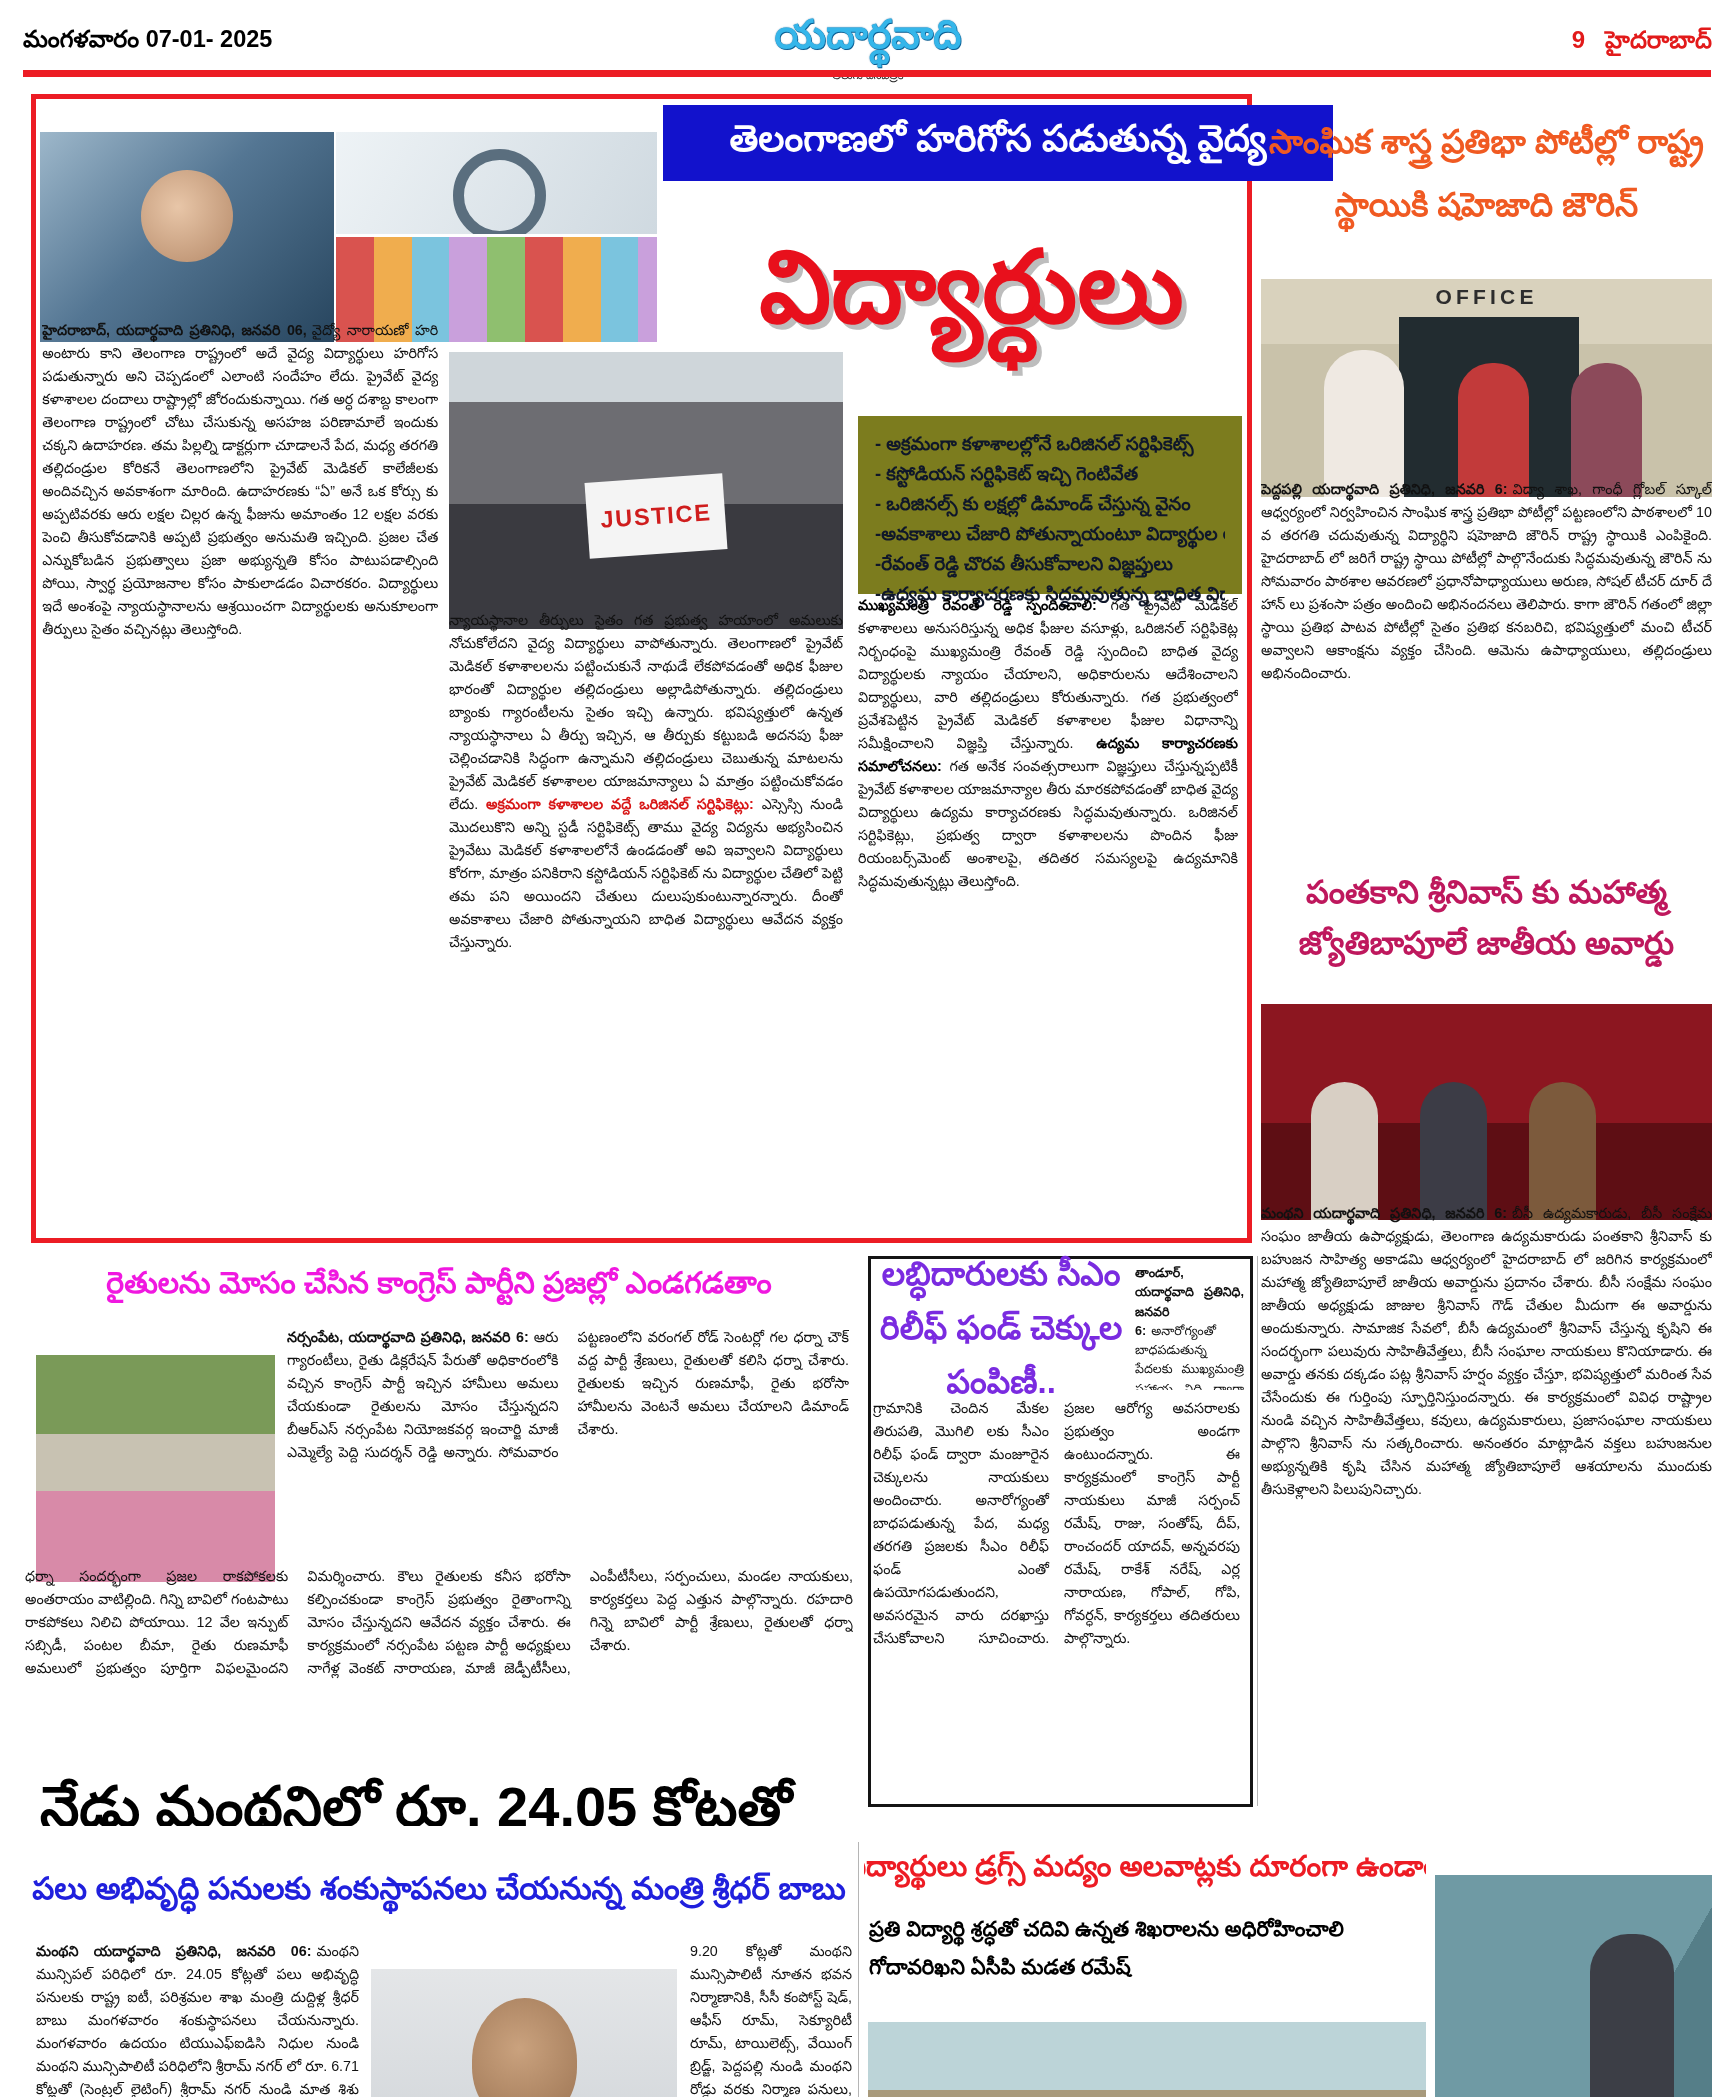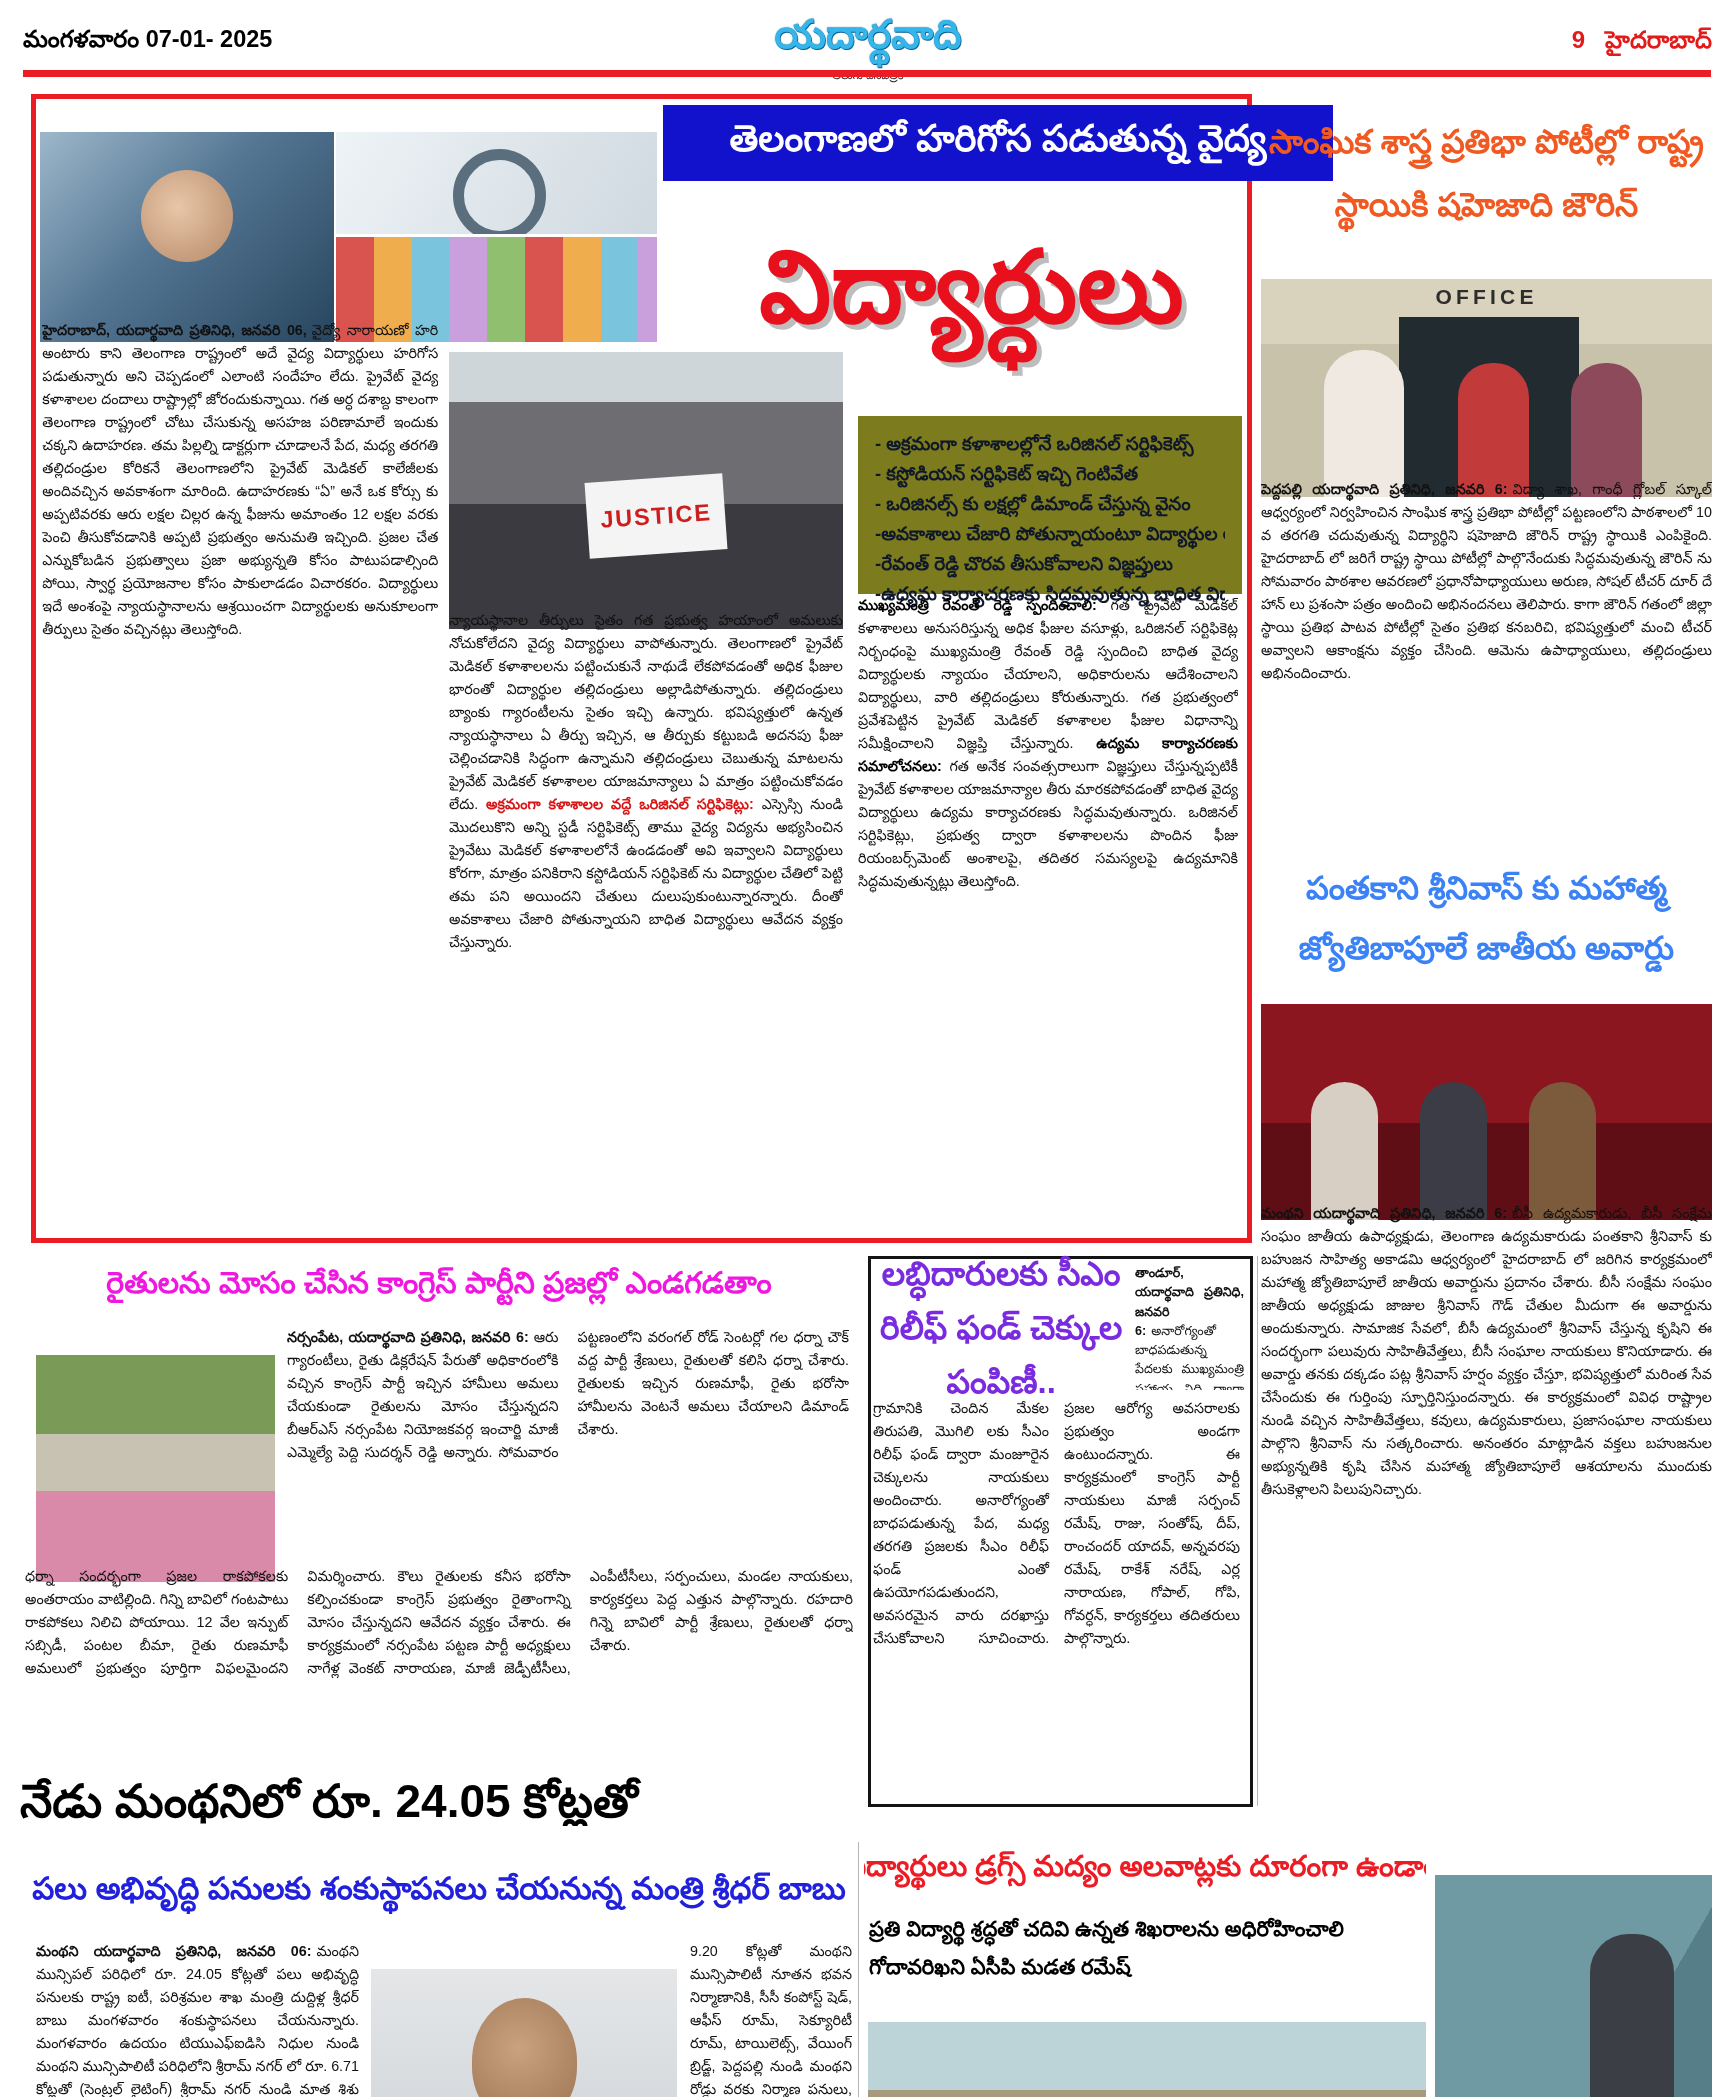--- a/index.html
+++ b/index.html
@@ -62,26 +62,26 @@
       font-size:30px;font-weight:800;color:#f018e0;white-space:nowrap;overflow:hidden;}
   .farmers-beside{left:287px;top:1326px;width:562px;height:229px;column-count:2;column-gap:19px;overflow:hidden;}
   .farmers-below{left:25px;top:1565px;width:828px;height:208px;column-count:3;column-gap:19px;overflow:hidden;}
   .relief-box{left:868px;top:1256px;width:379px;height:545px;border:3.4px solid #141414;background:#fff;}
   .relief-headline{left:4.2px;top:6px;width:252px;height:126px;display:flex;align-items:center;justify-content:center;text-align:center;
       font-size:33px;line-height:54px;font-weight:800;color:#7a2be0;}
   .relief-intro{left:264px;top:5px;width:109px;height:126px;font-size:12.6px;line-height:19.3px;text-align:justify;overflow:hidden;}
   .relief-body{left:2px;top:138px;width:367px;height:394px;column-count:2;column-gap:15px;overflow:hidden;font-family:Liberation Serif, serif;}
   .vrule{width:1.3px;background:#b5b5b5;}
   .award-headline{left:1261px;top:864px;width:451px;height:107px;display:flex;align-items:center;justify-content:center;text-align:center;
-      font-size:32px;line-height:60px;font-weight:800;color:#3b82f6;}
+      font-size:32px;line-height:51px;font-weight:800;color:#be185d;}
   .shah-headline{left:1261px;top:101px;width:451px;height:143px;display:flex;align-items:center;justify-content:center;text-align:center;
       font-size:33px;line-height:63px;font-weight:800;color:#f05a22;}
   .shah-body{left:1261px;top:478px;width:451px;height:378px;overflow:hidden;}
   .award-body{left:1261px;top:1202px;width:451px;height:642px;overflow:hidden;}
-  .manthani-hl-black{left:20px;top:1774px;width:797px;height:52px;font-size:46px;font-weight:800;color:#000;white-space:nowrap;overflow:hidden;}
+  .manthani-hl-black{left:40px;top:1774px;width:797px;height:52px;font-size:56px;font-weight:800;color:#000;white-space:nowrap;overflow:hidden;}
   .manthani-hl-blue{left:25px;top:1863px;width:828px;height:59px;display:flex;align-items:center;justify-content:center;
       font-size:31px;font-weight:800;color:#2020dd;white-space:nowrap;overflow:hidden;}
   .manthani-col1{left:36px;top:1940px;width:323px;height:331px;overflow:hidden;}
   .manthani-col3{left:690px;top:1940px;width:162px;height:701px;overflow:hidden;}
   .drugs-headline{left:864px;top:1837px;width:562px;height:65px;display:flex;align-items:center;justify-content:center;
       font-size:29px;font-weight:800;color:#ed1c24;white-space:nowrap;overflow:hidden;}
   .drugs-subhead{left:869px;top:1910px;width:558px;height:82px;font-size:21px;line-height:38px;font-weight:bold;color:#000;overflow:hidden;}
 </style>
 </head>
 <body>

